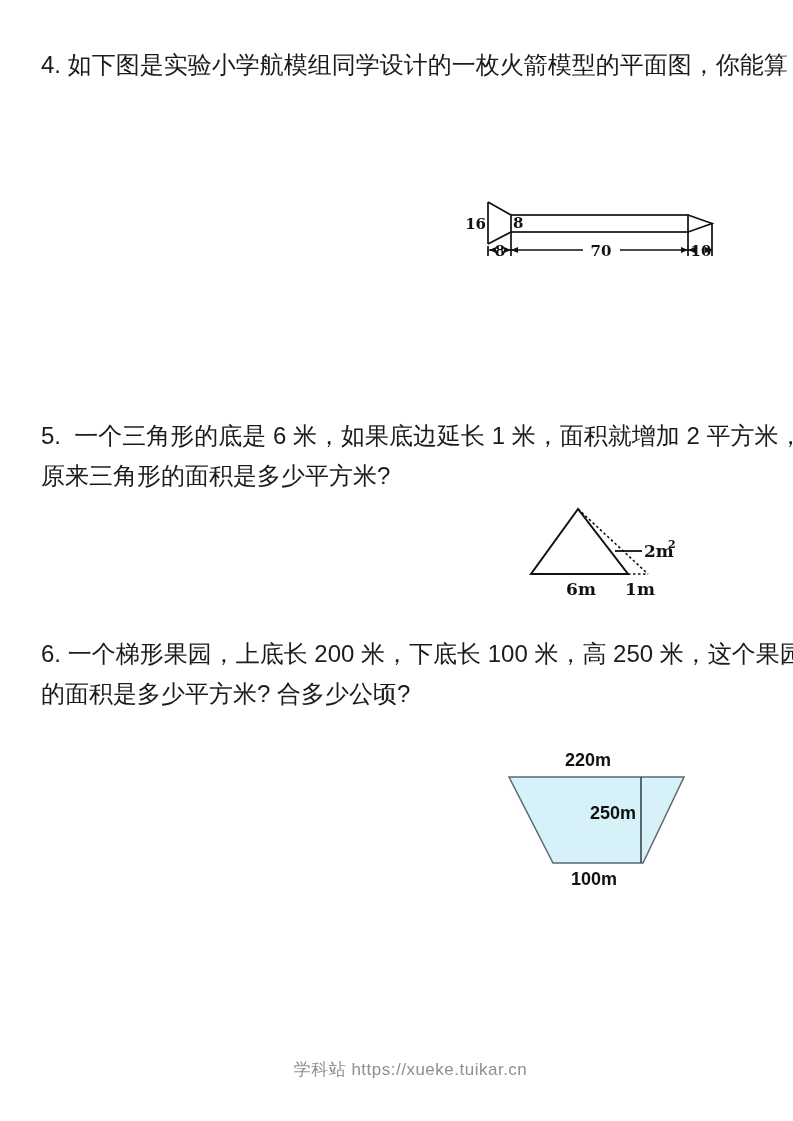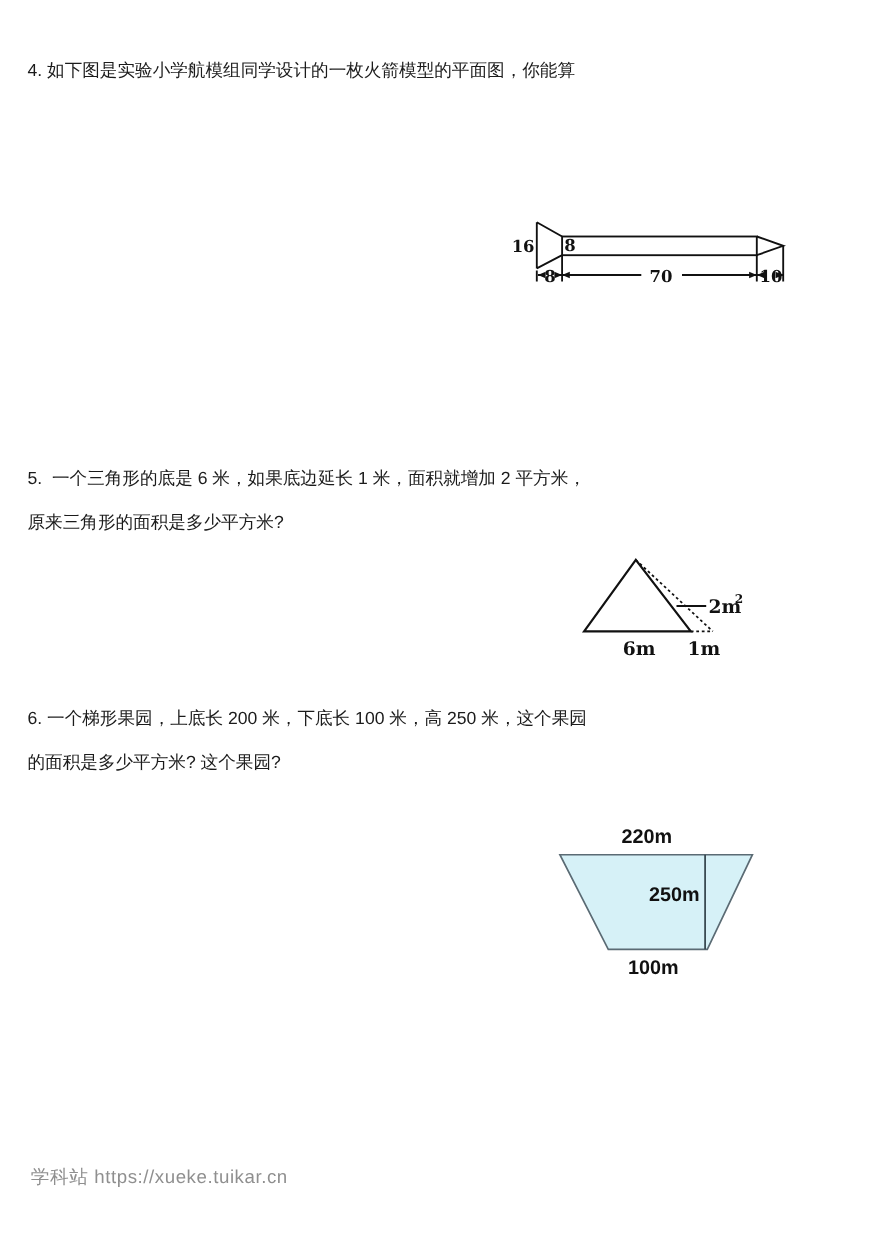--- a/index.html
+++ b/index.html
@@ -7,23 +7,23 @@
     position: relative;
     width: 793px;
     height: 1121px;
     background: #ffffff;
     font-family: "Liberation Sans", sans-serif;
     color: #1b1b1b;
     overflow: hidden;
   }
   .text-block {
     position: absolute;
-    left: 25px;
+    left: 41px;
     width: 730px;
-    font-size: 16px;
+    font-size: 24px;
     line-height: 40px;
     font-weight: 500;
   }
   .text-block .line { white-space: pre; }
   .p4 { top: 45px; }
   .p5 { top: 416px; }
   .p6 { top: 634px; }
   .diagram { position: absolute; }
   .rocket-svg   { left: 452px; top: 188px; }
   .triangle-svg { left: 498px; top: 494px; }
@@ -34,21 +34,21 @@
     fill: #111111;
   }
   .trapezoid-svg text {
     font-family: "Liberation Sans", "DejaVu Sans", sans-serif;
     font-weight: bold;
   }
   .footer {
     position: absolute;
     left: 0; right: 0;
     top: 1058px;
-    text-align: left;
+    text-align: center;
     font-size: 17px;
     color: #8f8f8f;
     letter-spacing: 0.5px;
     margin-left: 28px;
   }
 </style>
 </head>
 <body>
 
 <div class="page">
@@ -105,21 +105,21 @@
     <g font-size="17">
       <text x="581" y="595" text-anchor="middle">6m</text>
       <text x="640" y="595" text-anchor="middle">1m</text>
       <text x="644" y="557" text-anchor="start">2m</text>
       <text x="668" y="548" font-size="11" text-anchor="start">2</text>
     </g>
   </svg>
 
   <div class="text-block p6">
     <div class="line">6. 一个梯形果园，上底长 200 米，下底长 100 米，高 250 米，这个果园</div>
-    <div class="line">的面积是多少平方米? 这个果园?</div>
+    <div class="line">的面积是多少平方米? 合多少公顷?</div>
   </div>
 
   <svg class="diagram trapezoid-svg" width="235" height="158" viewBox="488 738 235 158">
     <polygon points="509,777 684,777 643,863 553,863" stroke="#5b6b74" stroke-width="1.5" fill="#d6f1f7"></polygon>
     <line x1="641" y1="777" x2="641" y2="863" stroke="#37474f" stroke-width="1.6"></line>
     <g font-size="18" fill="#111111">
       <text x="588" y="766" text-anchor="middle">220m</text>
       <text x="636" y="819" text-anchor="end">250m</text>
       <text x="594" y="885" text-anchor="middle">100m</text>
     </g>

